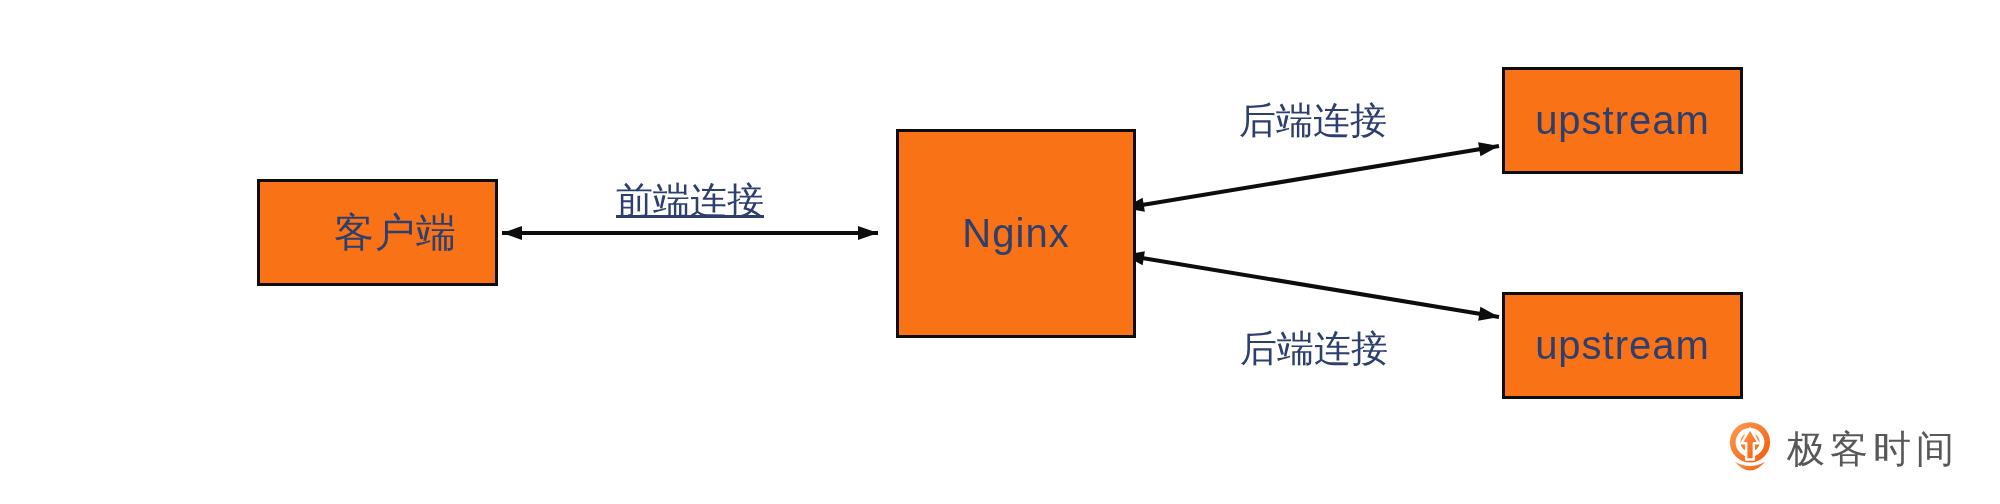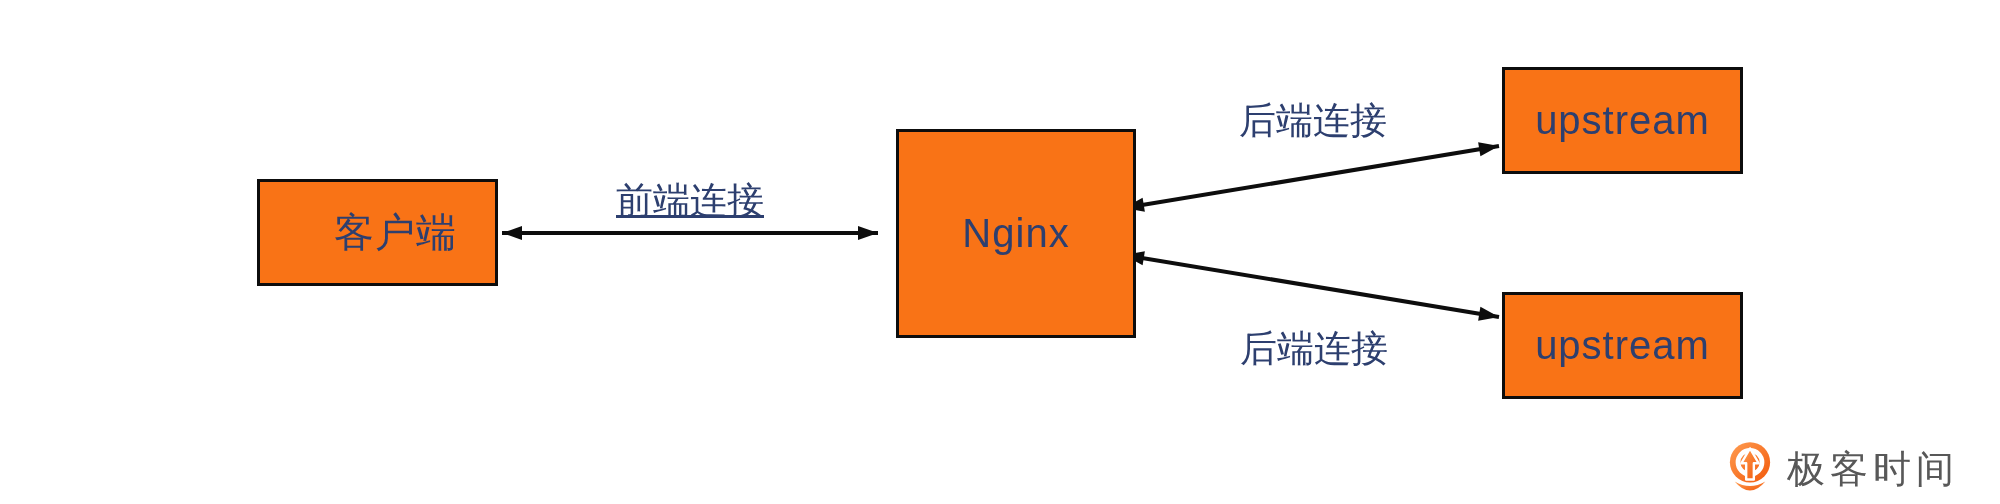--- a/index.html
+++ b/index.html
@@ -35,21 +35,21 @@
     position:absolute;
     transform:translateX(-50%);
     color:#2d3f6f;
     font-size:37px;
     white-space:nowrap;
   }
   .el-front{left:690px;top:176px;text-decoration:underline;}
   .el-back-top{left:1313px;top:96px;}
   .el-back-bottom{left:1314px;top:324px;}
   .brand{
-    position:absolute;left:1727px;top:440px;
+    position:absolute;left:1727px;top:420px;
     display:flex;align-items:center;justify-content:space-between;
   }
   .brand-text{
     margin-left:14px;
     font-size:38px;
     font-weight:500;
     letter-spacing:5px;
     color:#585858;
     white-space:nowrap;
   }

